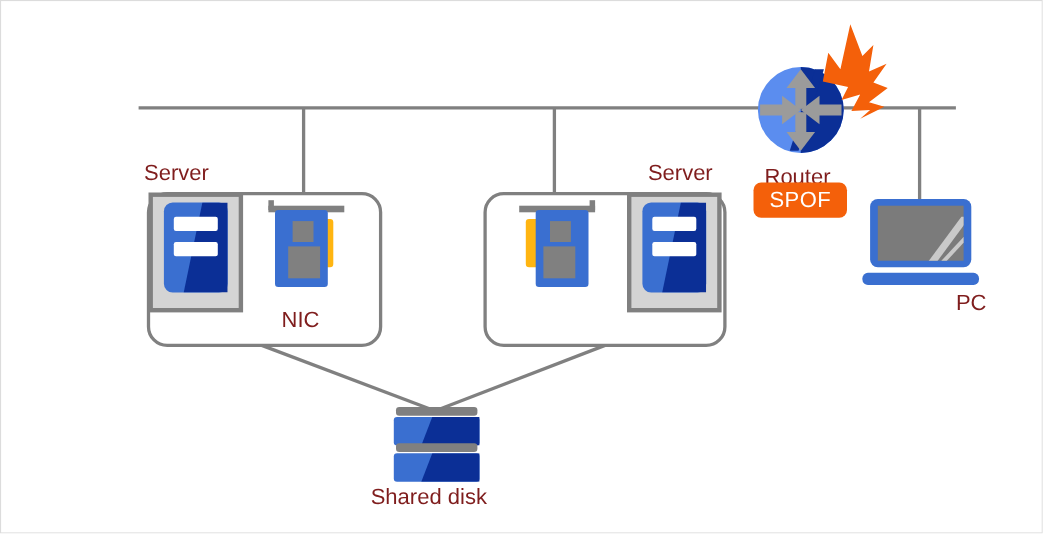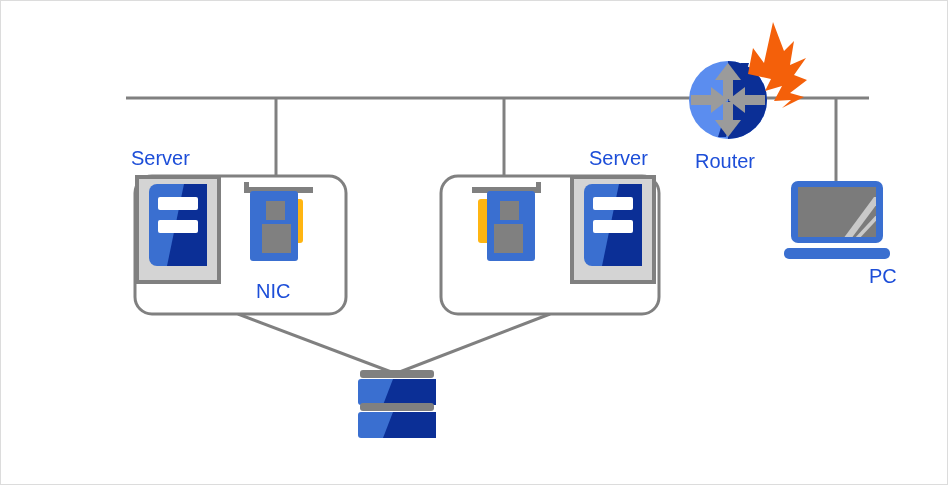--- a/index.html
+++ b/index.html
@@ -8,21 +8,21 @@
     position:relative;
     width:948px;height:485px;
     background:#ffffff;
     border:1px solid #dcdcdc;
     box-sizing:border-box;
     overflow:hidden;
   }
   #svgroot{position:absolute;left:0;top:0;width:948px;height:485px;display:block;}
   .lbl{
     position:absolute;
-    color:#1d4ed8;
+    color:#7f1d1d;
     font-size:20px;
     line-height:20px;
     white-space:nowrap;
     font-family:"Liberation Sans","DejaVu Sans",sans-serif;
   }
   .spof-badge{
     position:absolute;
     display:flex;align-items:center;justify-content:center;
     border-radius:7px;
     color:#ffffff;
@@ -167,17 +167,19 @@
   </svg>
 
   <div class="lbl" style="left:130px;top:147px;">Server</div>
 
   <div class="lbl" style="left:255px;top:268px;margin-top:12px;">NIC</div>
 
   <div class="lbl" style="left:588px;top:147px;">Server</div>
 
   <div class="lbl" style="left:694px;top:150px;">Router</div>
 
+  <div class="spof-badge" style="left:684px;top:165px;width:85px;height:32px;background:#f4600a;">SPOF</div>
 
   <div class="lbl" style="left:868px;top:265px;">PC</div>
 
+  <div class="lbl" style="left:336px;top:441px;">Shared disk</div>
 
 </div>
 
 </body></html>

